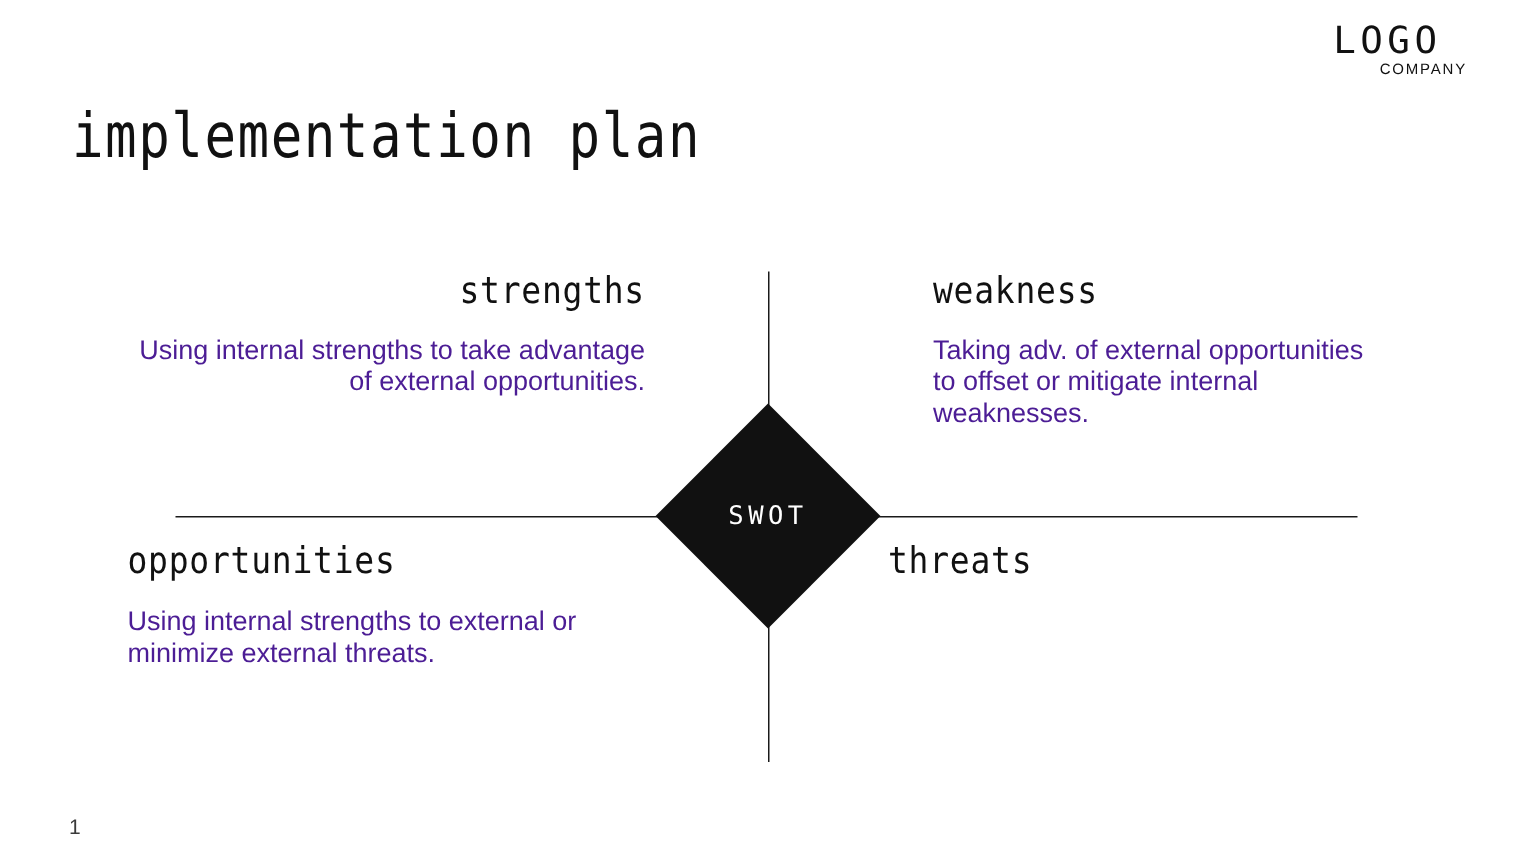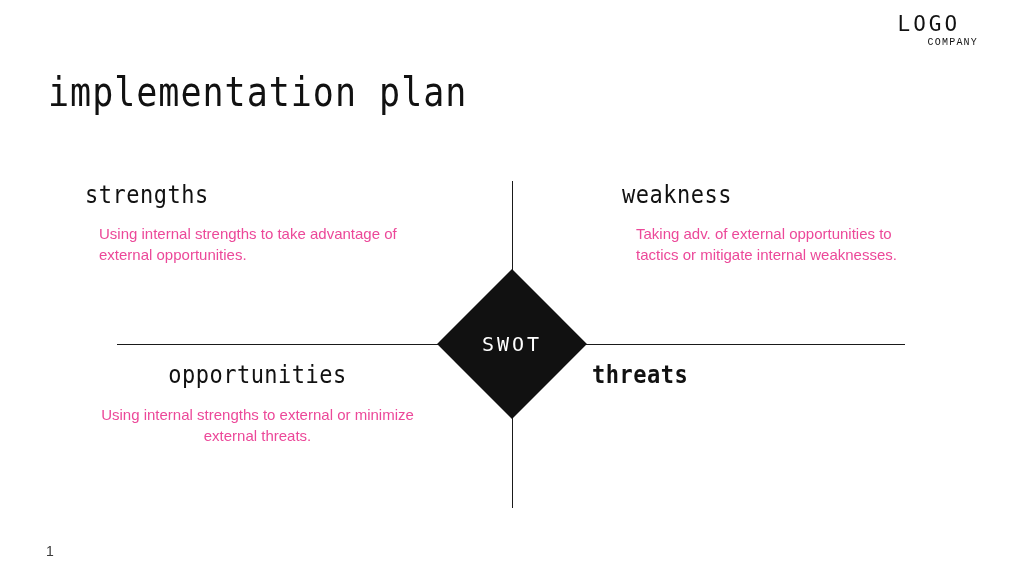--- a/index.html
+++ b/index.html
@@ -25,28 +25,28 @@
   
   .logo {
     position: absolute;
     top: 14px;
     right: 44px;
     text-align: center;
     line-height: 1;
   }
   .logo-main {
     font-family: "DejaVu Sans Mono", monospace;
-    font-size: 21px;
+    font-size: 25px;
     letter-spacing: 3px;
     font-weight: 400;
     color: #111;
     display: block;
   }
   .logo-sub {
-    font-family: Liberation Mono, monospace;
+    font-family: Liberation Sans, sans-serif;
     font-size: 10px;
     letter-spacing: 1.2px;
     color: #111;
     display: block;
     margin-top: 3px;
     margin-left: 48px;
   }
 
   
   .slide-title {
@@ -101,67 +101,66 @@
     transform: rotate(45deg);
   }
   .diamond-label {
     position: absolute;
     inset: 0;
     display: flex;
     align-items: center;
     justify-content: center;
     color: #ffffff;
     font-family: "DejaVu Sans Mono", monospace;
-    font-size: 20px;
+    font-size: 17px;
     letter-spacing: 3px;
   }
 
   
   .quad {
     position: absolute;
     width: 345px;
   }
   .quad-heading {
     font-family: "DejaVu Sans Mono", monospace;
     font-size: 22px;
     letter-spacing: 0.5px;
     color: #111;
     text-transform: lowercase;
     transform: scaleY(1.12);
     margin: 0 0 16px 0;
   }
   .quad-body {
-    font-size: 15px;
+    font-size: 18px;
     line-height: 21px;
-    color: #ec4899;
-    margin: 14px;
+    color: #4c1d95;
+    margin: 0;
   }
 
   .quad-strengths {
     left: 85px;
     top: 182px;
-    text-align: left;
+    text-align: right;
   }
   .quad-weakness {
     left: 622px;
     top: 182px;
     text-align: left;
     width: 300px;
   }
   .quad-opportunities {
     left: 85px;
     top: 362px;
-    text-align: center;
+    text-align: left;
   }
   .quad-threats {
     left: 592px;
     top: 362px;
     text-align: left;
     width: 300px;
-    font-weight: bold;
   }
   .quad-opportunities .quad-heading,
   .quad-threats .quad-heading {
     margin-bottom: 17px;
   }
 
   
   .page-number {
     position: absolute;
     left: 46px;
@@ -191,21 +190,21 @@
     <div class="diamond-label">SWOT</div>
   </div>
 
   <div class="quad quad-strengths">
     <div class="quad-heading">strengths</div>
     <p class="quad-body">Using internal strengths to take advantage of external opportunities.</p>
   </div>
 
   <div class="quad quad-weakness">
     <div class="quad-heading">weakness</div>
-    <p class="quad-body">Taking adv. of external opportunities to tactics or mitigate internal weaknesses.</p>
+    <p class="quad-body">Taking adv. of external opportunities to offset or mitigate internal weaknesses.</p>
   </div>
 
   <div class="quad quad-opportunities">
     <div class="quad-heading">opportunities</div>
     <p class="quad-body">Using internal strengths to external or minimize external threats.</p>
   </div>
 
   <div class="quad quad-threats">
     <div class="quad-heading">threats</div>
   </div>

